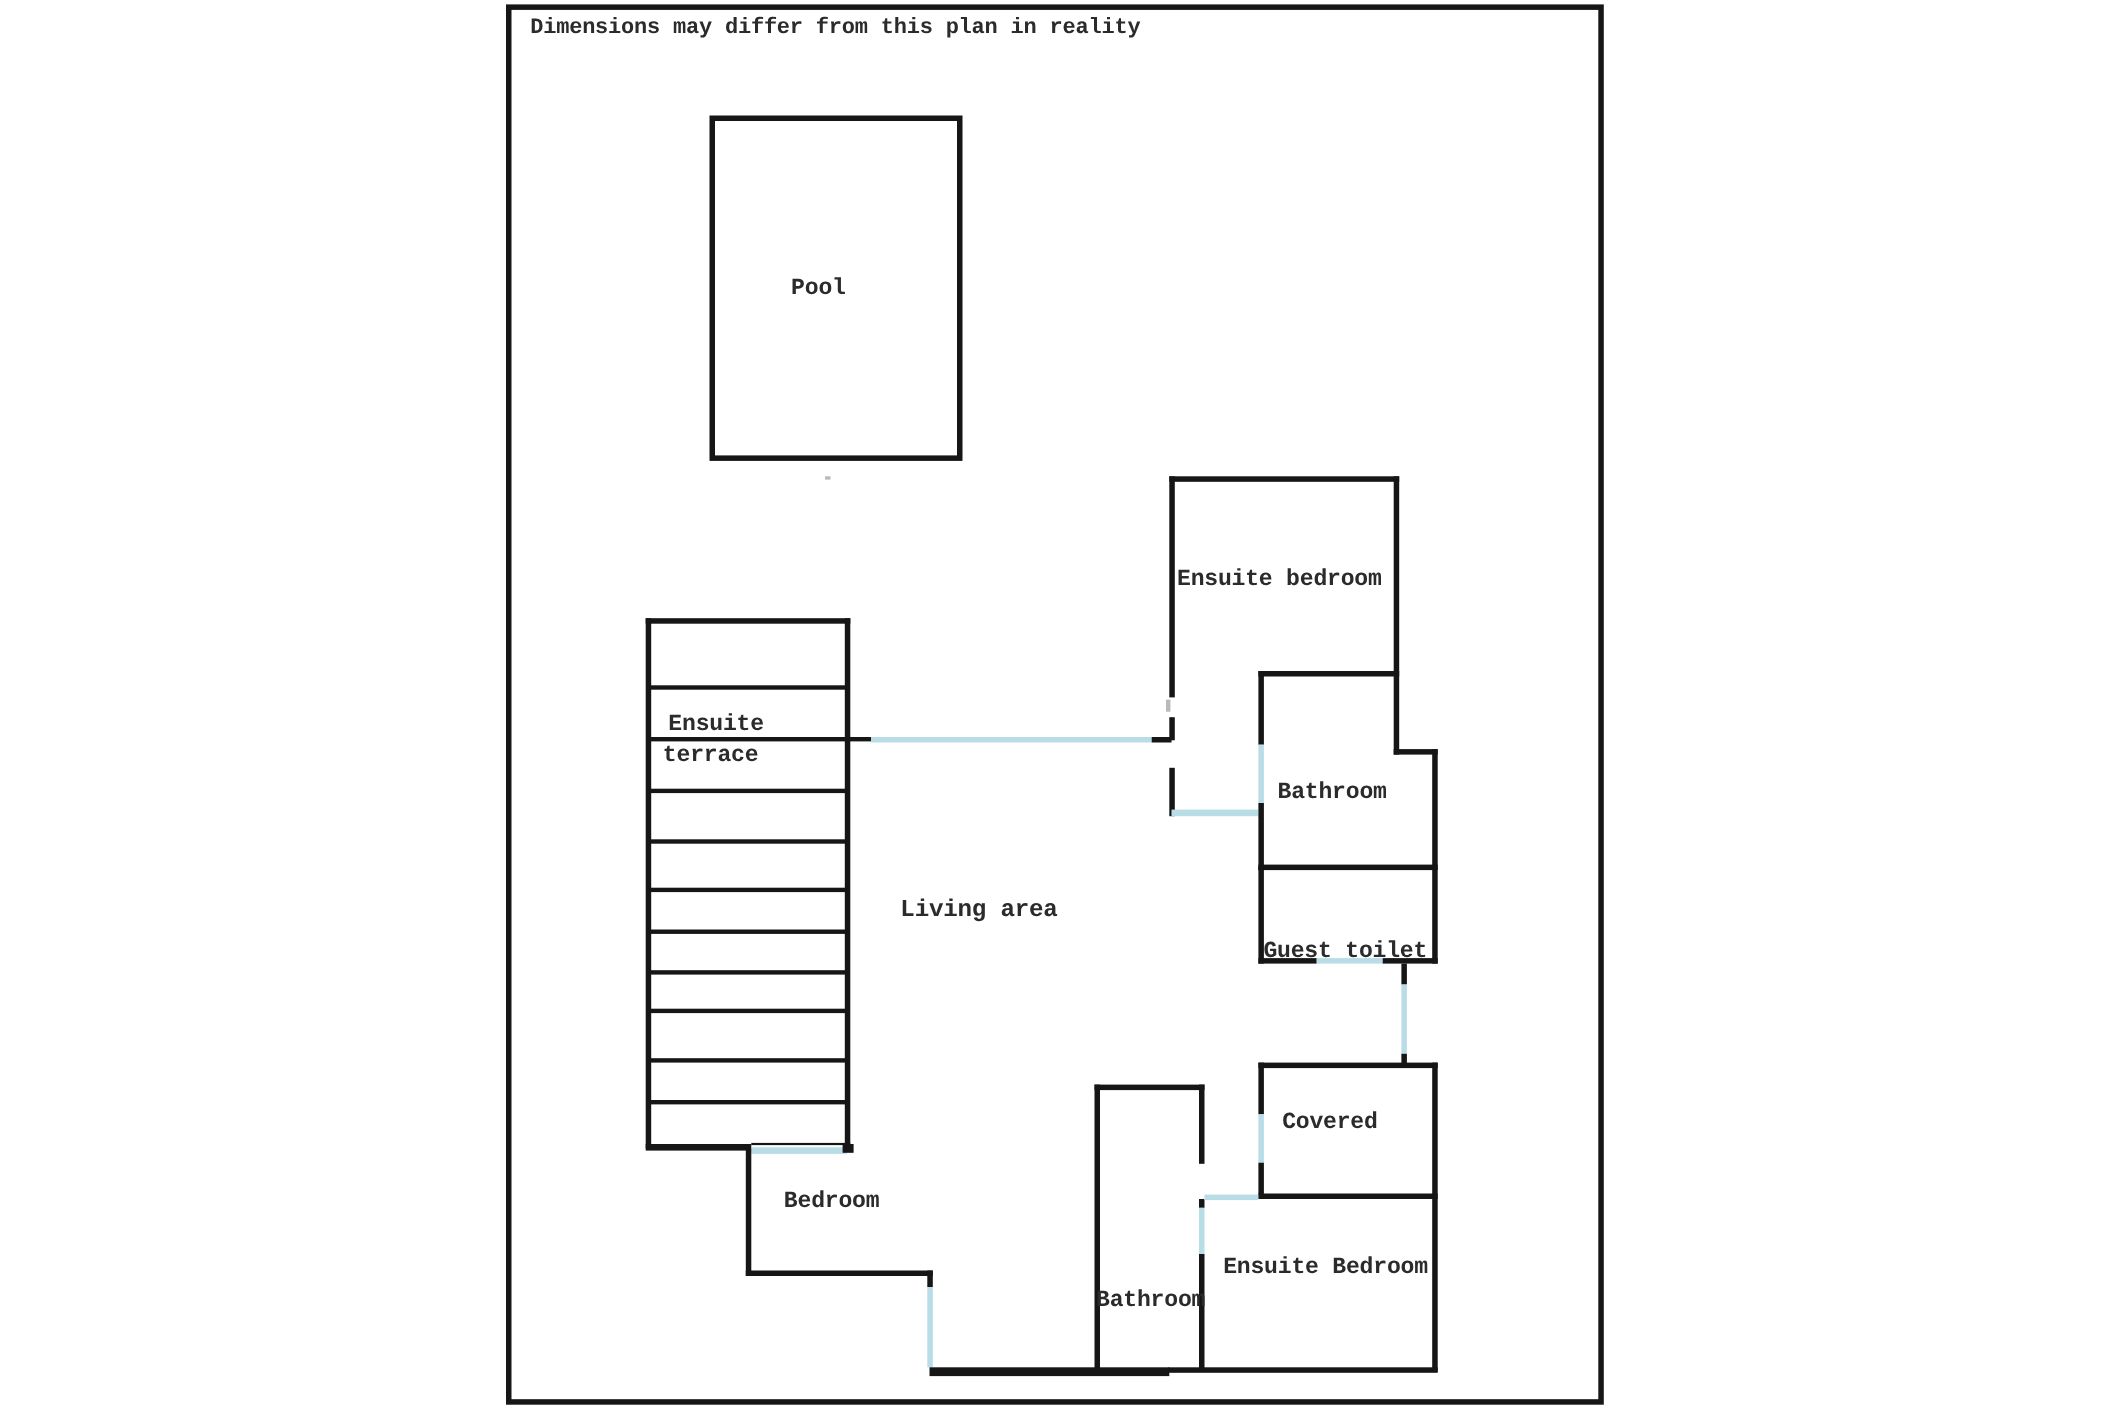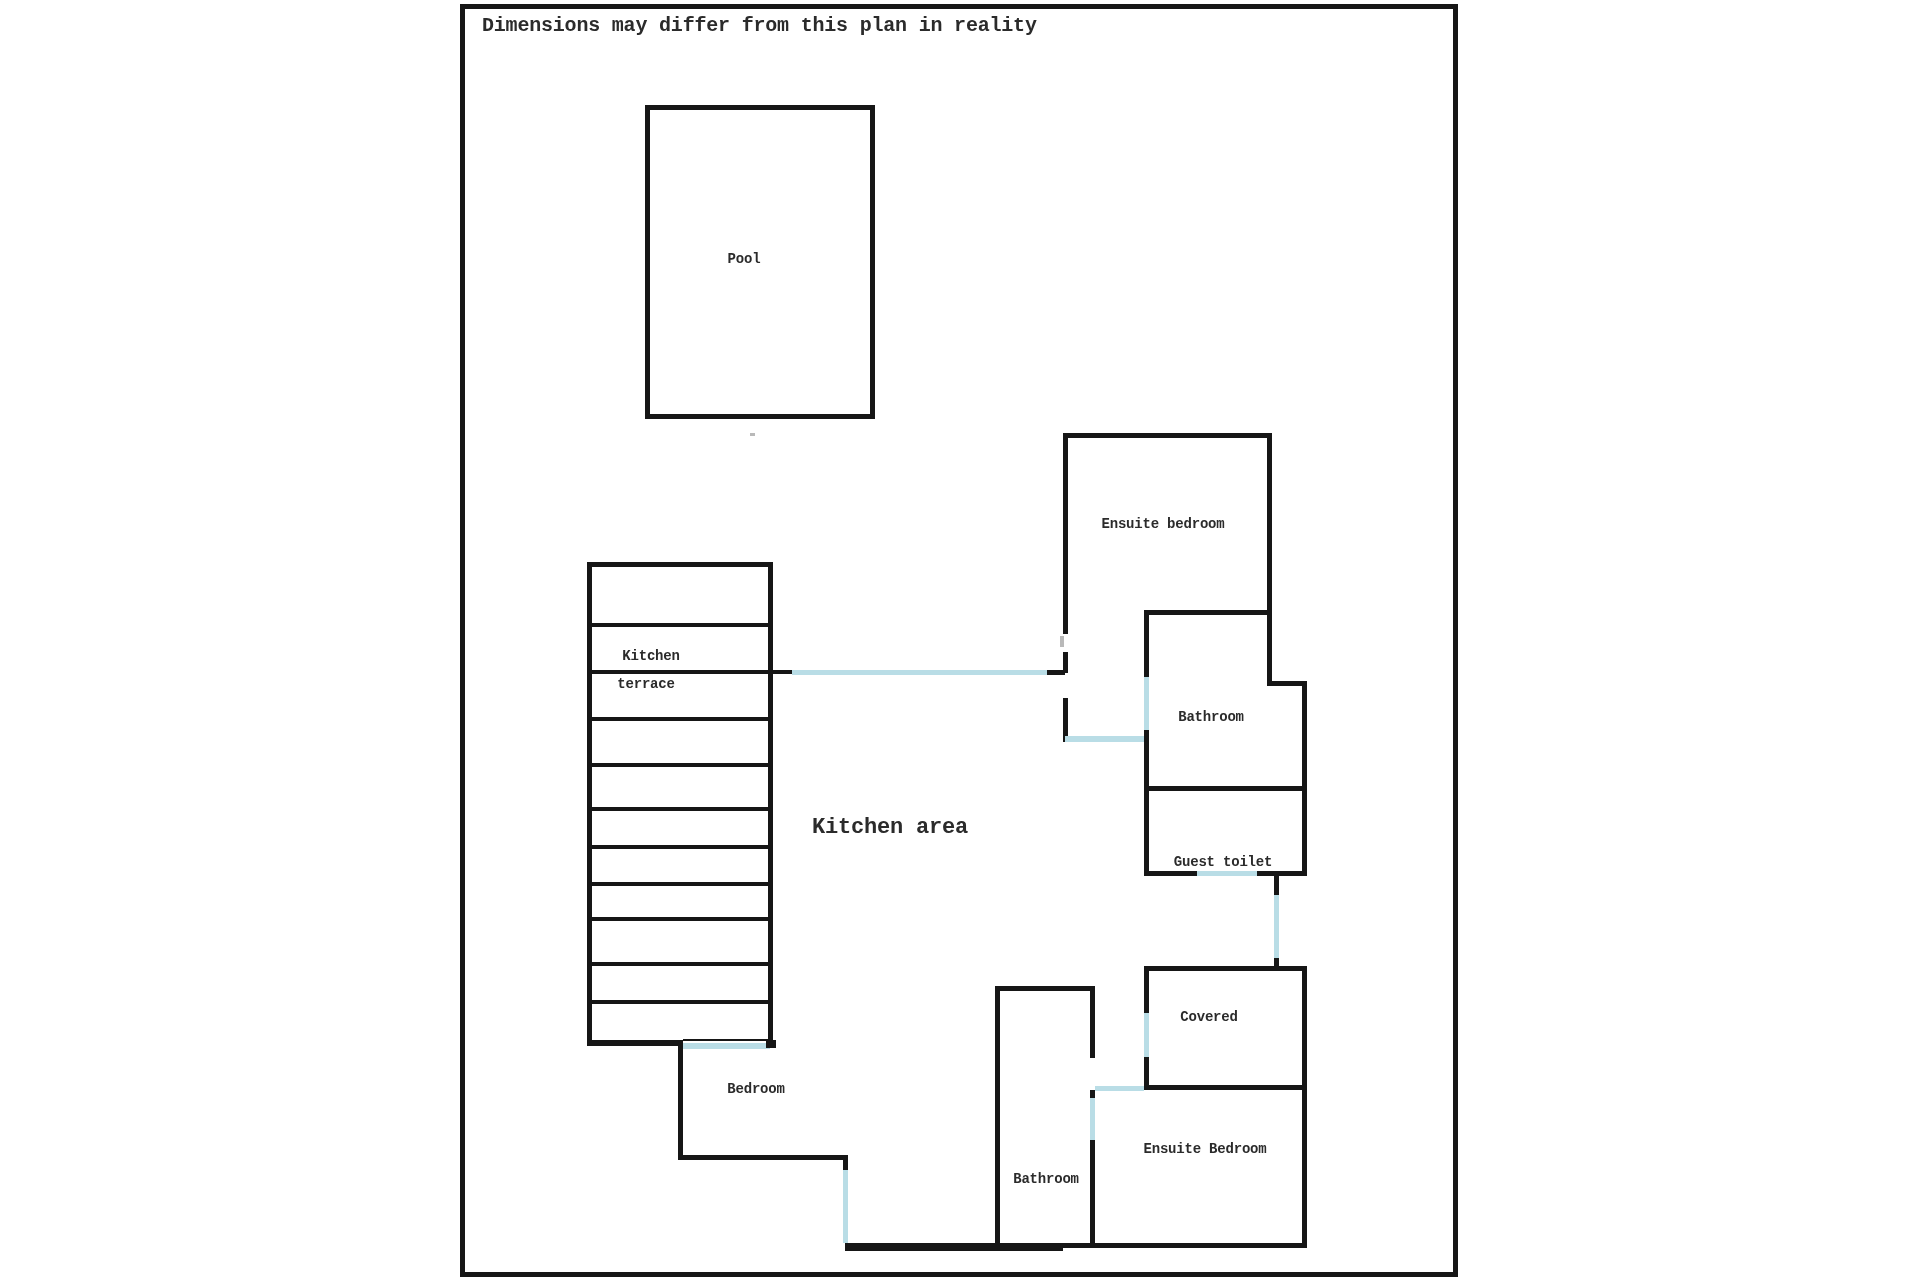--- a/index.html
+++ b/index.html
@@ -11,21 +11,21 @@
   }
   #canvas{
     position:relative;width:1920px;height:1280px;background:var(--bg);
     font-family:Liberation Mono, monospace;overflow:hidden;
   }
   .wall{position:absolute;background:var(--wall);}
   .door{position:absolute;background:var(--door);}
   .mark{position:absolute;background:#8a8a8a;opacity:.6;}
   .outline{position:absolute;border:5px solid var(--wall);box-sizing:border-box;background:transparent;}
   .label{
-    position:absolute;color:var(--text);font-weight:600;font-size:14px;line-height:1.15;
+    position:absolute;color:var(--text);font-weight:600;font-size:21px;line-height:1.15;
     white-space:nowrap;transform:translateX(-50%);letter-spacing:-0.2px;
   }
   .label.title{transform:none;font-size:20px;}
   .label.big{font-size:22px;}
 </style>
 </head>
 <body>
 
 <div id="canvas">
 
@@ -48,28 +48,28 @@
   <div class="wall" style="left:591px;top:882px;width:178px;height:4px;"></div>
   <div class="wall" style="left:591px;top:917px;width:178px;height:4px;"></div>
   <div class="wall" style="left:591px;top:962px;width:178px;height:4px;"></div>
   <div class="wall" style="left:591px;top:1000px;width:178px;height:4px;"></div>
 
   <div class="wall" style="left:587px;top:1040px;width:96px;height:6px;"></div>
   <div class="wall" style="left:683px;top:1039px;width:90px;height:2px;"></div>
   <div class="door" style="left:683px;top:1043px;width:87px;height:6px;"></div>
   <div class="wall" style="left:766px;top:1040px;width:10px;height:8px;"></div>
 
-  <div class="label" style="left:651px;top:648px;">Kitchen</div>
+  <div class="label" style="left:651px;top:648px;">Ensuite</div>
   <div class="label" style="left:646px;top:676px;">terrace</div>
 
   <div class="wall" style="left:771px;top:670px;width:21px;height:4px;"></div>
   <div class="door" style="left:792px;top:670px;width:255px;height:5px;"></div>
   <div class="wall" style="left:1047px;top:670px;width:18px;height:5px;"></div>
 
-  <div class="label big" style="left:890px;top:815px;">Kitchen area</div>
+  <div class="label big" style="left:890px;top:815px;">Living area</div>
 
   <div class="wall" style="left:1063px;top:433px;width:209px;height:5px;"></div>
   <div class="wall" style="left:1063px;top:433px;width:5px;height:201px;"></div>
   <div class="mark" style="left:1060px;top:636px;width:4px;height:11px;"></div>
   <div class="wall" style="left:1063px;top:652px;width:5px;height:21px;"></div>
   <div class="wall" style="left:1063px;top:698px;width:5px;height:44px;"></div>
   <div class="wall" style="left:1267px;top:433px;width:5px;height:253px;"></div>
   <div class="door" style="left:1065px;top:736px;width:79px;height:6px;"></div>
   <div class="label" style="left:1163px;top:516px;">Ensuite bedroom</div>
 

